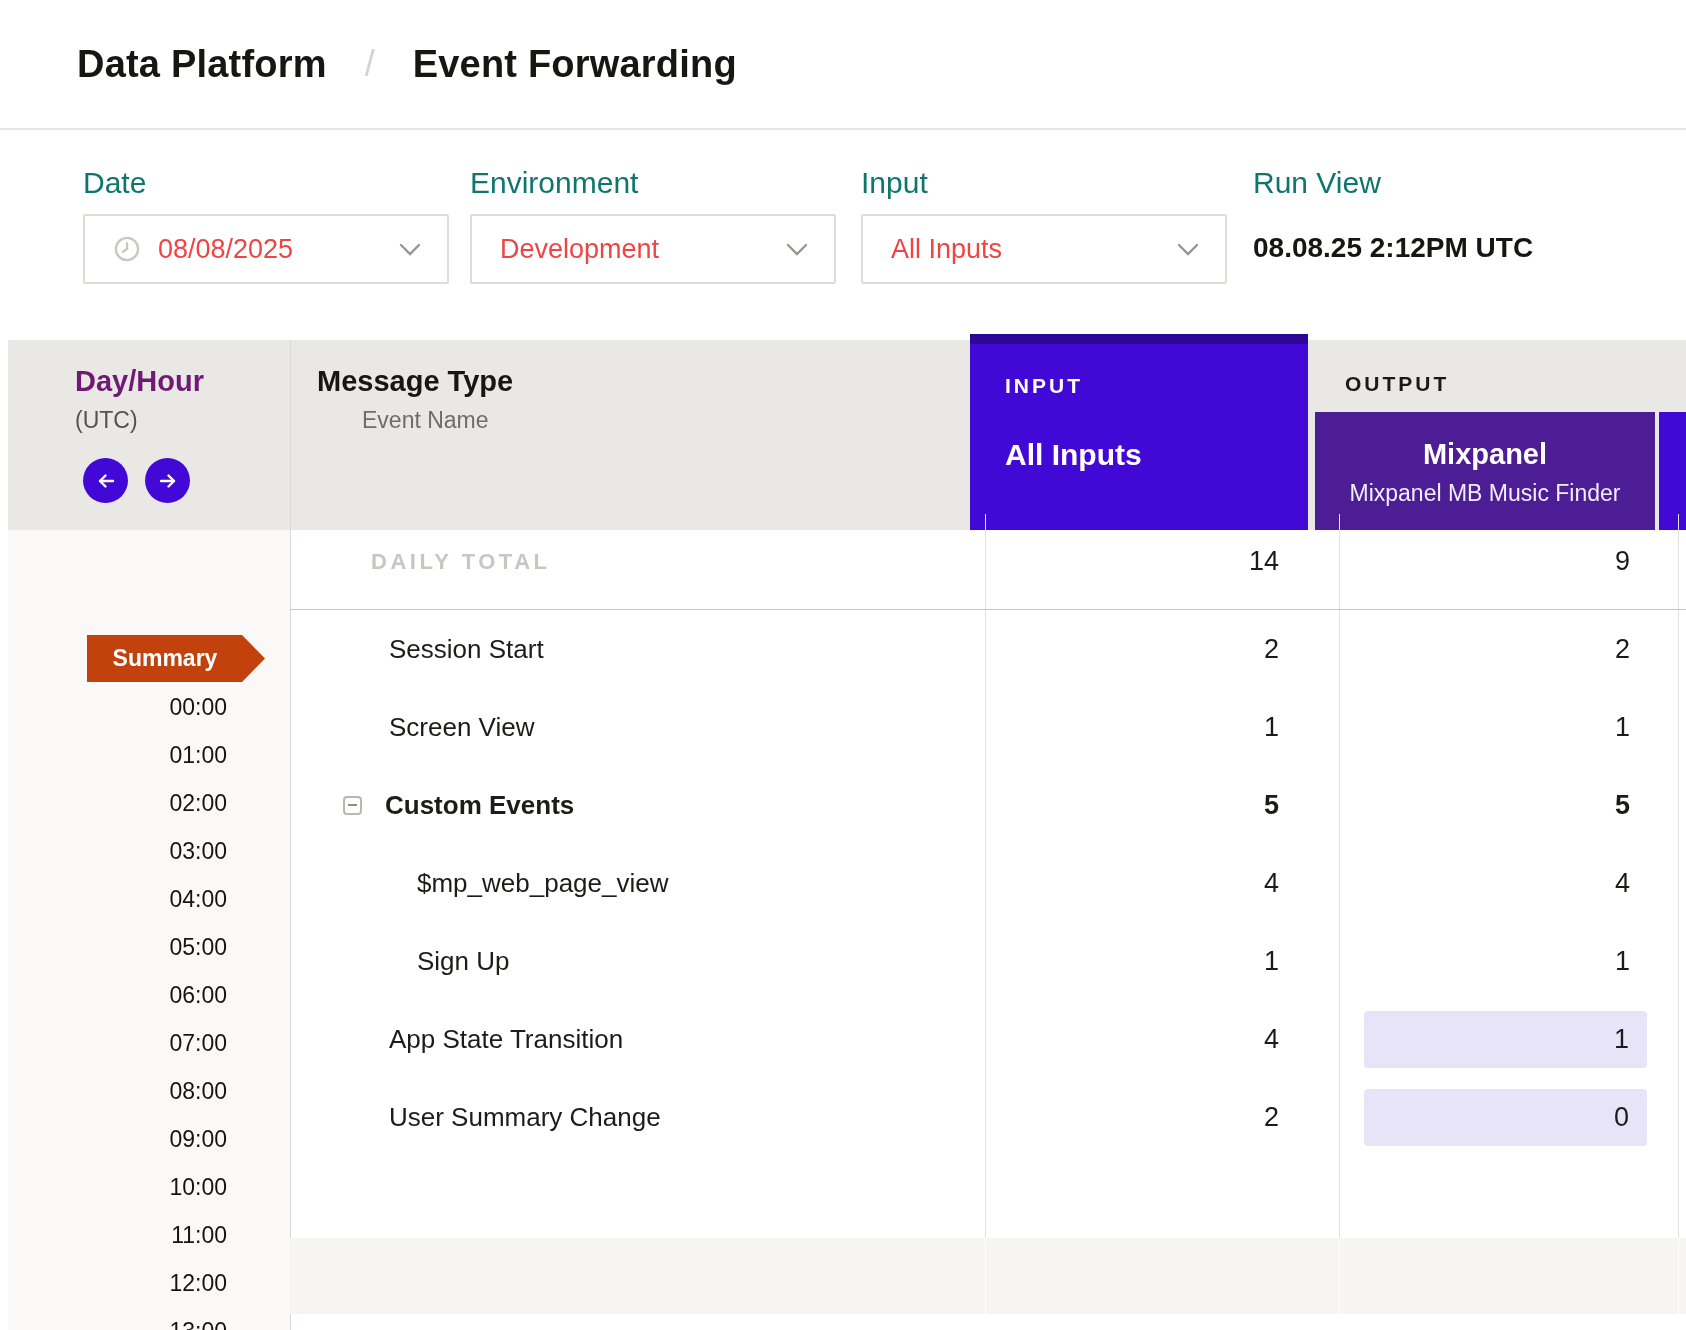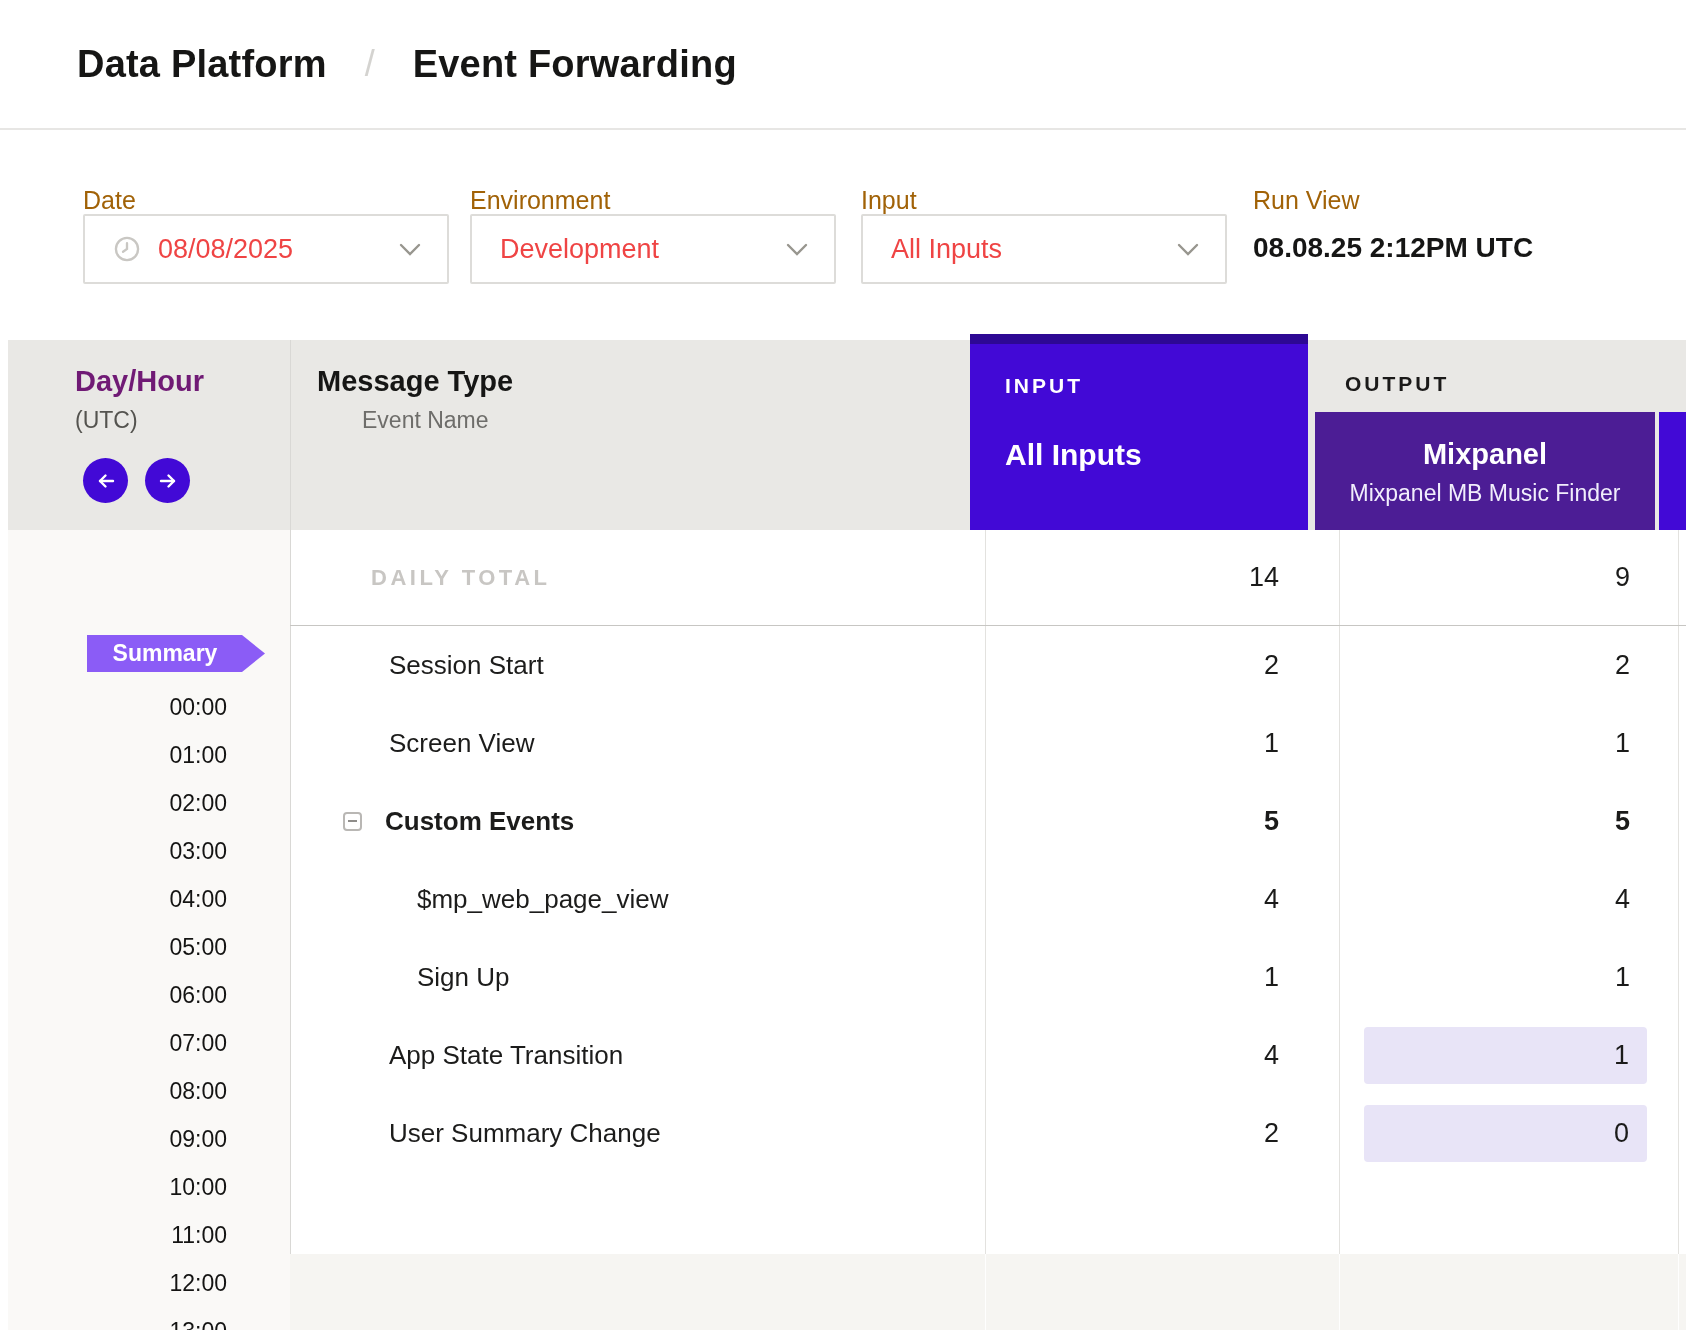--- a/index.html
+++ b/index.html
@@ -11,21 +11,21 @@
   }
 
   
   .topbar { position:absolute; left:0; top:0; width:1686px; height:130px;
             border-bottom:2px solid #e7e6e4; display:flex; align-items:center;gap:8px; }
   .crumb { font-size:38px; font-weight:600; color:#161615; letter-spacing:.2px; cursor:default; }
   .crumb.first { margin-left:77px; }
   .crumb-sep { font-size:36px; color:#d4d3d0; margin:0 30px; font-weight:400; }
 
   
-  .filter-label { position:absolute; top:166px; font-size:25px; color:#a16207;margin-top:20px; }
+  .filter-label { position:absolute; top:166px; font-size:30px; color:#0f766e; }
   .filter-box {
     position:absolute; top:214px; height:70px; width:366px;
     border:2px solid #dddcd9; border-radius:2px; background:#fff;
     display:flex; align-items:center; padding:0 26px 0 28px; cursor:pointer;
   }
   .filter-box .val { font-size:27px; font-weight:400; color:#ef4444; }
   .filter-box .chev { margin-left:auto; display:flex; }
   .clock { display:flex; margin-right:17px; }
   .rundate-val { position:absolute; left:1253px; top:232px; font-size:28px; font-weight:700; color:#161615; }
 
@@ -52,31 +52,31 @@
                 letter-spacing:3px; color:#1b1a19; }
   .mixpanel-block { position:absolute; left:1315px; top:412px; width:340px; height:118px;
                     background:#4c1d95; display:flex; flex-direction:column; align-items:center;
                     justify-content:center; gap:9px; padding-top:2px; cursor:pointer; }
   .mixpanel-block .name { font-size:29px; font-weight:700; color:#fff; }
   .mixpanel-block .sub  { font-size:23px; color:#f1eefc; }
   .next-block { position:absolute; left:1659px; top:412px; width:27px; height:118px; background:#4209d6; }
 
   
   .sidebar { position:absolute; left:8px; top:530px; width:282px; height:800px; background:#faf9f7; }
-  .summary-tag { position:absolute; left:87px; top:635px; width:178px; height:37px;
-                 background:#8b5cf6; color:#fff; font-size:23px; font-weight:700;
+  .summary-tag { position:absolute; left:87px; top:635px; width:178px; height:47px;
+                 background:#c2410c; color:#fff; font-size:23px; font-weight:700;
                  display:flex; align-items:center; justify-content:center; padding-right:22px;
                  clip-path:polygon(0 0, calc(100% - 23px) 0, 100% 50%, calc(100% - 23px) 100%, 0 100%);
                  cursor:pointer; }
   .hours { position:absolute; left:0; top:683px; width:227px; }
   .hour { height:48px; display:flex; align-items:center; justify-content:flex-end;
           font-size:23px; font-weight:400; color:#141413; cursor:pointer; }
 
   
-  .tbody { position:absolute; left:290px; top:530px; width:1396px; }
+  .tbody { position:absolute; left:290px; top:514px; width:1396px; }
   .trow { display:flex; height:78px; }
   .trow.total { height:96px; border-bottom:1px solid #c7c6c3; }
   .trow.spacer { height:82px; }
   .trow.footer { height:76px; background:#f6f5f2; }
   .c-label { width:683px; display:flex; align-items:center; padding-left:99px;
              font-size:26px; color:#1c1c1b; }
   .c-label.lvl2 { padding-left:127px; }
   .c-label.group { padding-left:53px; font-weight:700; gap:23px; }
   .c-label.totlbl { padding-left:81px; font-size:22px; font-weight:700; letter-spacing:3.5px;
                     color:#c8c6c3; }

